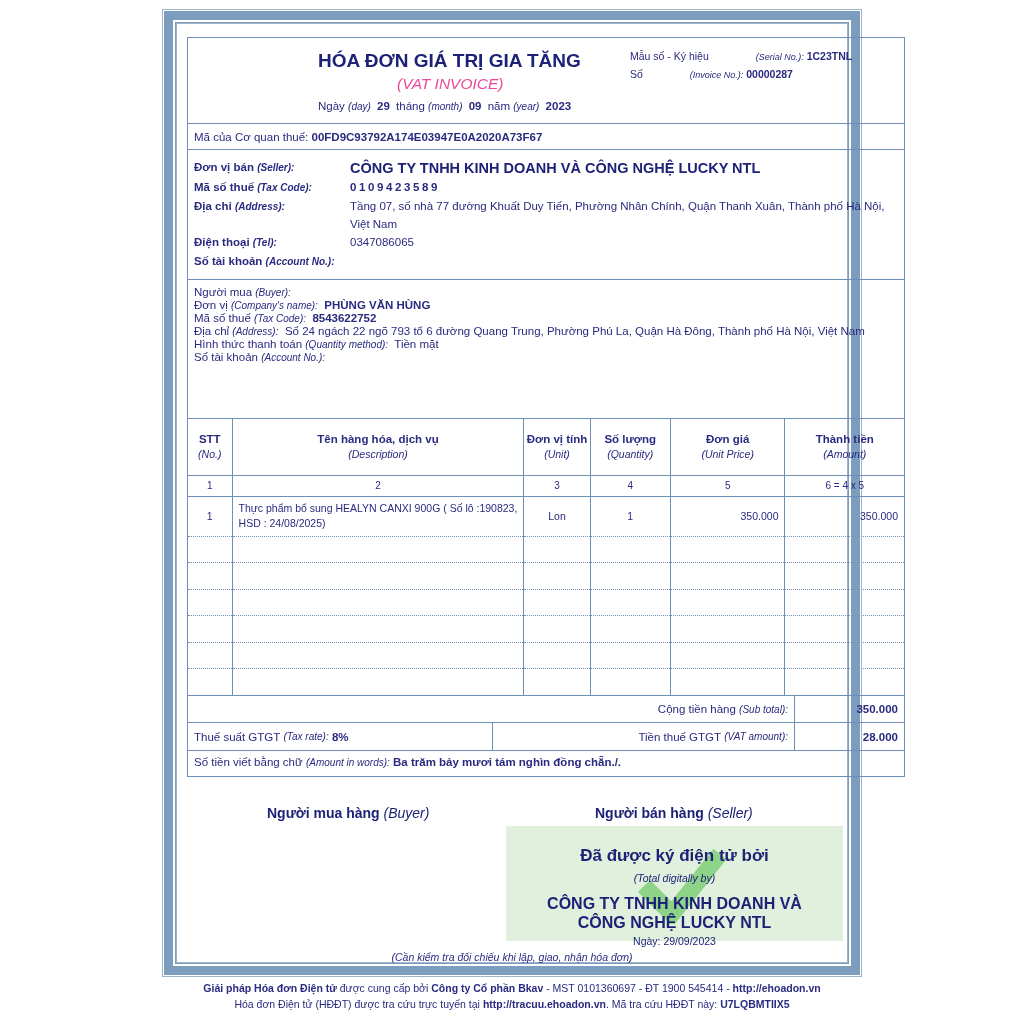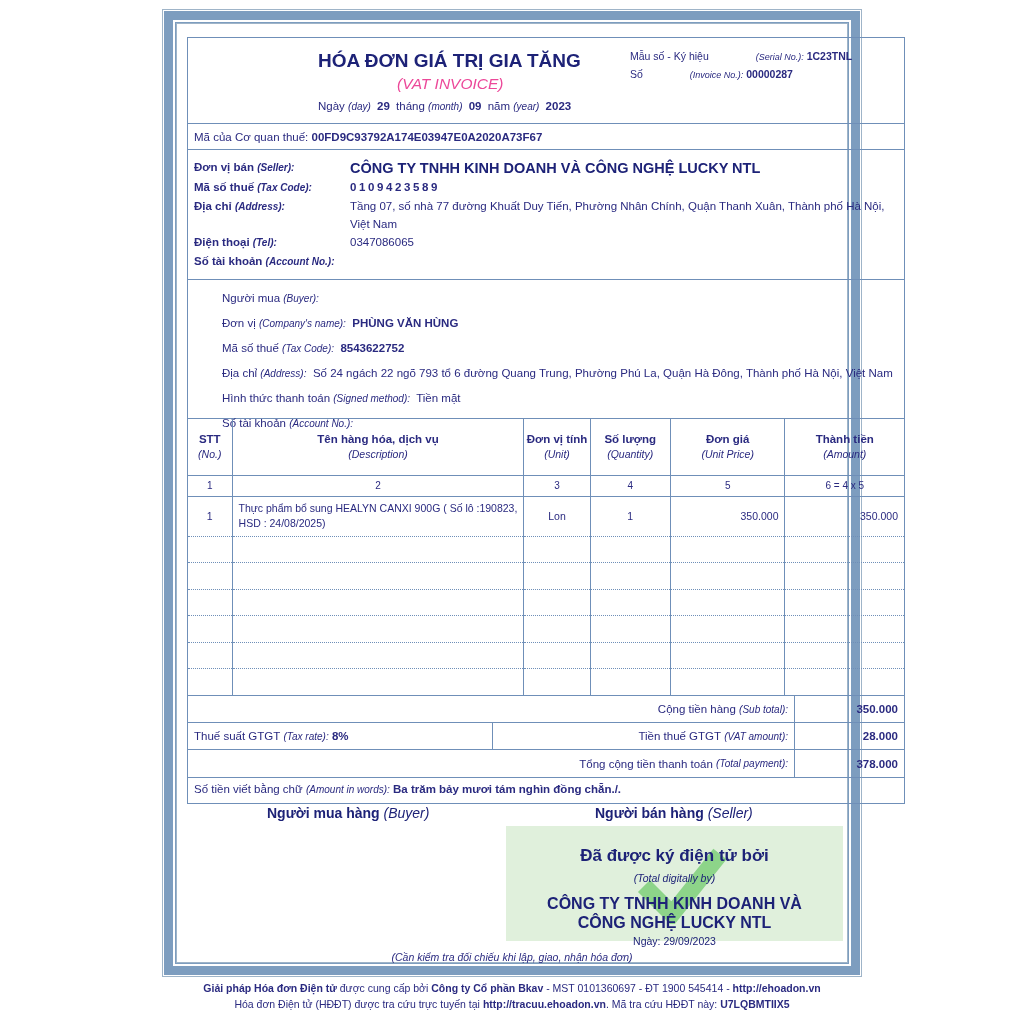--- a/index.html
+++ b/index.html
@@ -43,21 +43,21 @@
 
   .seller { height: 130px; padding: 8px 6px; }
   .row { display: flex; line-height: 18px; font-size: 11.5px; }
   .row .lbl { width: 156px; flex: none; font-weight: bold; }
   .row .val { flex: 1; }
   i.en { font-size: 10px; font-style: italic; }
   .seller-name { font-size: 14.5px; font-weight: bold; color: #1d2277; line-height: 20px; }
   .mst { font-weight: bold; letter-spacing: 2.6px; }
 
   .buyer { height: 139px; padding: 6px 6px; }
-  .buyer .line { line-height: 25px; font-size: 11.5px; margin-left: 28px; }
+  .buyer .line { line-height: 13px; font-size: 11.5px; }
   .buyer b { font-weight: bold; }
 
   table.items { width: 100%; border-collapse: collapse; font-size: 11px; }
   table.items td, table.items th { border-left: 1px solid #6f8fb8; }
   table.items td:first-child, table.items th:first-child { border-left: none; }
   table.items th { font-weight: bold; text-align: center; height: 56px; font-size: 11.5px; line-height: 15px; border-bottom: 1px solid #6f8fb8; vertical-align: middle; }
   table.items th i { font-weight: normal; font-size: 10.5px; display: block; }
   tr.numrow td { text-align: center; height: 21px; font-size: 10px; border-bottom: 1px solid #6f8fb8; }
   tr.item td { height: 40px; vertical-align: middle; border-bottom: 1px dotted #6f8fb8; font-size: 10.5px; }
   tr.empty td { height: 26.5px; border-bottom: 1px dotted #6f8fb8; }
@@ -156,21 +156,21 @@
       <div class="lbl"><span>Số tài khoản</span> <i class="en">(Account No.):</i></div>
       <div class="val"></div>
     </div>
   </div>
 
   <div class="sec buyer">
     <div class="line"><span>Người mua</span> <i class="en">(Buyer):</i></div>
     <div class="line"><span>Đơn vị</span> <i class="en">(Company's name):</i>&nbsp; <b>PHÙNG VĂN HÙNG</b></div>
     <div class="line"><span>Mã số thuế</span> <i class="en">(Tax Code):</i>&nbsp; <b>8543622752</b></div>
     <div class="line"><span>Địa chỉ</span> <i class="en">(Address):</i>&nbsp; <span>Số 24 ngách 22 ngõ 793 tổ 6 đường Quang Trung, Phường Phú La, Quận Hà Đông, Thành phố Hà Nội, Việt Nam</span></div>
-    <div class="line"><span>Hình thức thanh toán</span> <i class="en">(Signed method):</i>&nbsp; <span>Tiền mặt</span></div>
+    <div class="line"><span>Hình thức thanh toán</span> <i class="en">(Quantity method):</i>&nbsp; <span>Tiền mặt</span></div>
     <div class="line"><span>Số tài khoản</span> <i class="en">(Account No.):</i></div>
   </div>
 
   <div class="sec">
     <table class="items">
       <colgroup>
         <col style="width:40px">
           <col style="width:265px">
           <col style="width:60px">
           <col style="width:73px">
@@ -257,24 +257,20 @@
   <div class="sec">
     <div class="totals-row">
       <div class="cell lab"><span>Cộng tiền hàng</span>&nbsp;<i class="en">(Sub total):</i></div>
       <div class="cell amt">350.000</div>
     </div>
     <div class="totals-row">
       <div class="cell left"><span>Thuế suất GTGT</span>&nbsp;<i class="en">(Tax rate):</i>&nbsp;<b>8%</b></div>
       <div class="cell lab"><span>Tiền thuế GTGT</span>&nbsp;<i class="en">(VAT amount):</i></div>
       <div class="cell amt">28.000</div>
     </div>
-    <div class="totals-row">
-      <div class="cell lab"><span>Tổng cộng tiền thanh toán</span>&nbsp;<i class="en">(Total payment):</i></div>
-      <div class="cell amt">378.000</div>
-    </div>
   </div>
 
   <div class="sec words">
     <span>Số tiền viết bằng chữ</span> <i class="en">(Amount in words):</i> <b>Ba trăm bảy mươi tám nghìn đồng chẵn./.</b>
   </div>
 </div>
 
 <div class="sign-titles">
   <div class="buyer-t"><span>Người mua hàng</span> <i>(Buyer)</i></div>
   <div class="seller-t"><span>Người bán hàng</span> <i>(Seller)</i></div>

